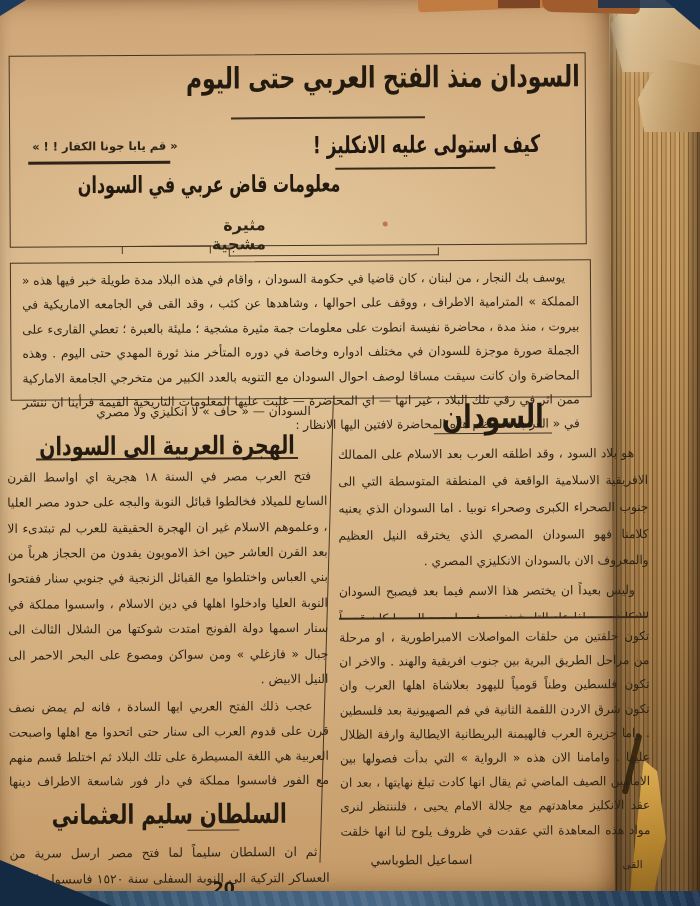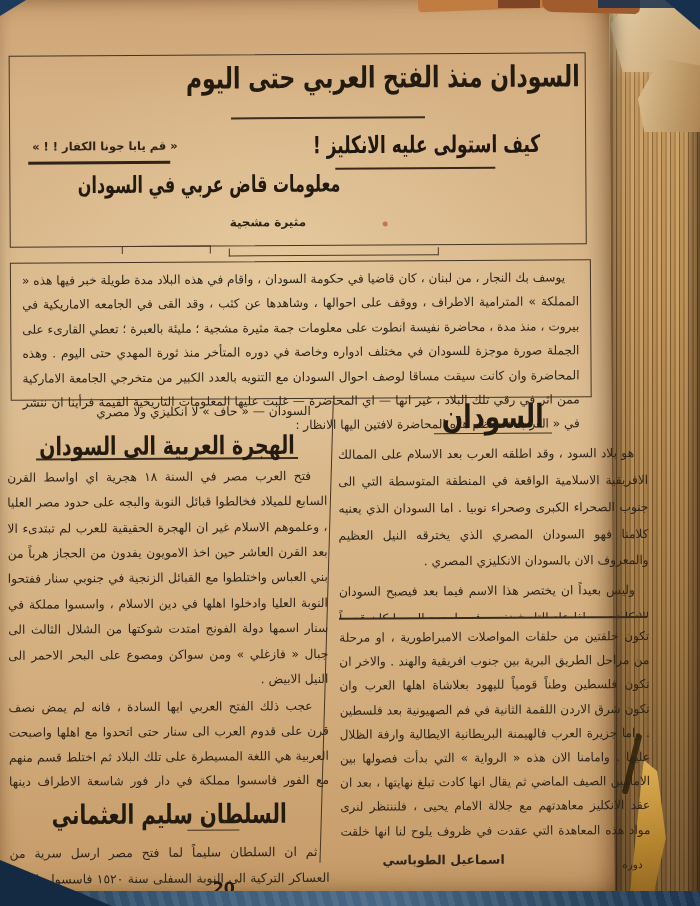--- a/index.html
+++ b/index.html
@@ -70,21 +70,21 @@
   .hb-title .g{transform:scaleY(1.35);}
   .hb-title-underline{position:absolute;left:221px;top:62px;width:194px;height:1.5px;background:#3d2f1f;}
   .hb-subtitle{position:absolute;right:45px;top:76px;font-size:17px;font-weight:700;white-space:nowrap;color:#201810;}
   .hb-subtitle .g{transform:scaleY(1.4);}
   .hb-subtitle-underline{position:absolute;left:325px;top:113px;width:160px;height:1.5px;background:#36291a;}
   .hb-slogan{position:absolute;left:22px;top:83px;font-size:11.5px;font-weight:700;white-space:nowrap;}
   .hb-slogan-underline{position:absolute;left:18px;top:105px;width:142px;height:2.5px;background:#2e2318;}
   .hb-byline{position:absolute;left:85px;top:115px;width:245px;text-align:center;font-size:16px;
     font-weight:700;white-space:nowrap;color:#241b10;}
   .hb-byline .g{transform:scaleY(1.45);}
-  .hb-tagline{position:absolute;left:175px;top:160px;width:80px;text-align:left;font-size:12px;font-weight:700;margin-left:44px;}
+  .hb-tagline{position:absolute;left:175px;top:160px;width:80px;text-align:right;font-size:16px;font-weight:700;}
 
   
   .sep-left{position:absolute;left:123px;top:245px;width:89px;height:8px;box-sizing:border-box;
     border-top:1.3px solid #4a3827;border-left:1.3px solid #4a3827;border-right:1.3px solid #4a3827;}
   .sep-right{position:absolute;left:230px;top:248px;width:210px;height:8px;box-sizing:border-box;
     border-bottom:1.3px solid #4a3827;border-left:1.3px solid #4a3827;border-right:1.3px solid #4a3827;}
 
   
   .intro-box{position:absolute;left:11px;top:261px;width:581px;height:138px;
     border:1.5px solid #443423;box-sizing:border-box;padding:5px 11px 0;}
@@ -100,21 +100,21 @@
   .rc-head{margin:0;text-align:center;font-size:25px;font-weight:700;line-height:30px;color:#241b10;}
   .rc-head .g{transform:scaleY(1.3);}
   .rc-head-underline{width:118px;height:1.3px;margin:5px auto 7px;background:#3d2f1f;}
   .rc-flow p{margin:0;font-size:12.2px;line-height:26.8px;text-align:justify;text-indent:14px;}
   .rc-flow p + p{margin-top:3px;}
   .rc-rule{position:absolute;top:219px;left:0;right:2px;height:2px;background:#3a2c1c;}
   .rc-footnote{position:absolute;top:227px;left:0;right:0;height:218px;overflow:hidden;
     margin:0;font-size:12px;line-height:24.2px;text-align:justify;}
   .rc-sig{position:absolute;top:452px;left:0;right:0;height:30px;}
   .rc-sig-place{position:absolute;right:8px;top:9px;font-size:10.5px;}
-  .rc-sig-name{position:absolute;left:42px;top:2px;font-size:12.5px;font-weight:700;}
+  .rc-sig-name{position:absolute;left:30px;top:2px;font-size:12.5px;font-weight:400;}
 
   .lc-flow{position:absolute;top:0;left:0;right:0;height:390px;overflow:hidden;}
   .lc-cont{margin:0 0 1px;font-size:12.2px;text-align:right;white-space:nowrap;}
   .lc-head1{margin:0;text-align:center;font-size:19px;font-weight:700;line-height:30px;color:#241b10;}
   .lc-head1 .g{transform:scaleY(1.35);}
   .lc-head1-underline{width:262px;height:1.4px;margin:3px auto 5px;background:#3d2f1f;}
   .lc-flow p{margin:0;font-size:12.2px;line-height:25.4px;text-align:justify;text-indent:16px;}
   .lc-flow p + p{margin-top:2px;line-height:24.6px;}
   .lc-head2{position:absolute;top:394px;left:0;right:0;margin:0;text-align:center;font-size:20px;
     font-weight:700;line-height:30px;color:#241b10;}
@@ -173,21 +173,21 @@
           <h2 class="rc-head">
             <span class="g">السودان</span>
           </h2>
           <div class="rc-head-underline"></div>
           <p>هو بلاد السود ، وقد اطلقه العرب بعد الاسلام على الممالك الافريقية الاسلامية الواقعة في المنطقة المتوسطة التي الى جنوب الصحراء الكبرى وصحراء نوبيا . اما السودان الذي يعنيه كلامنا فهو السودان المصري الذي يخترقه النيل العظيم والمعروف الان بالسودان الانكليزي المصري .</p>
           <p>وليس بعيداً ان يختصر هذا الاسم فيما بعد فيصبح السودان الانكليزي ، واذا عاد التاريخ نفسه فربما يعود الى ما كان قديماً —</p>
         </div>
         <div class="rc-rule"></div>
         <p class="rc-footnote">تكون حلقتين من حلقات المواصلات الامبراطورية ، او مرحلة من مراحل الطريق البرية بين جنوب افريقية والهند . والاخر ان تكون فلسطين وطناً قومياً لليهود بعلاشاة اهلها العرب وان تكون شرق الاردن اللقمة الثانية في فم الصهيونية بعد فلسطين . واما جزيرة العرب فالهيمنة البريطانية الايطالية وارفة الظلال عليها . وامامنا الان هذه « الرواية » التي بدأت فصولها بين الامامين الصيف الماضي ثم يقال انها كادت تبلغ نهايتها ، بعد ان عقد الانكليز معاهدتهم مع جلالة الامام يحيى ، فلننتظر لنرى مواد هذه المعاهدة التي عقدت في ظروف يلوح لنا انها خلقت لها خلقاً ، والسياسة البريطانية تخلق كل شيء لاجل مصلحتها ؟</p>
         <div class="rc-sig">
-          <span class="rc-sig-place">دوره</span>
+          <span class="rc-sig-place">القى</span>
           <span class="rc-sig-name">اسماعيل الطوباسي</span>
         </div>
       </div>
 
       <div class="col-left">
         <div class="lc-flow">
           <p class="lc-cont">السودان — « حاف » لا انكليزي ولا مصري</p>
           <h2 class="lc-head1">
             <span class="g">الهجرة العربية الى السودان</span>
           </h2>

